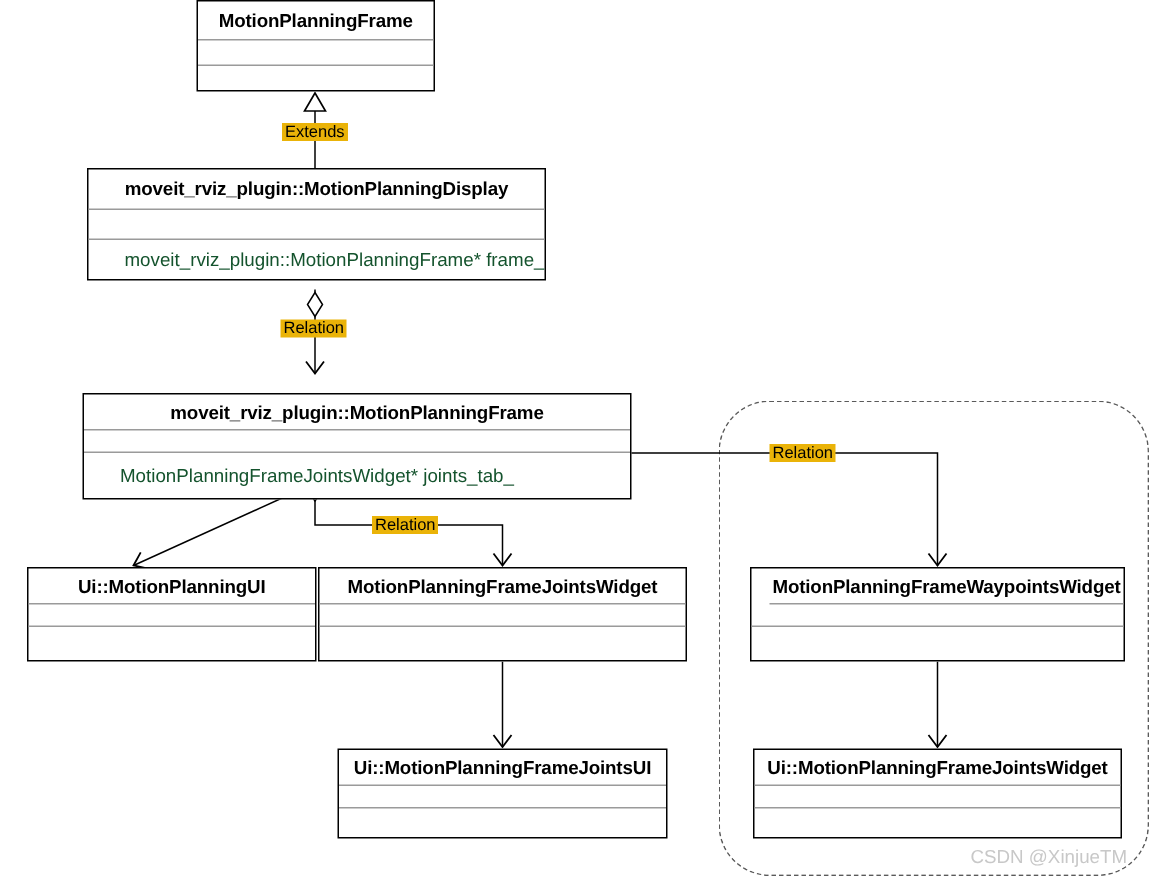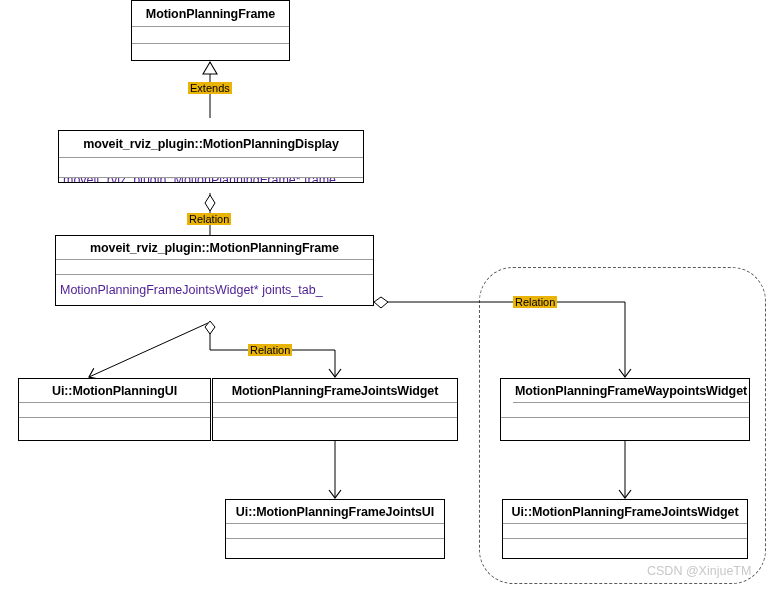--- a/index.html
+++ b/index.html
@@ -54,23 +54,24 @@
     white-space: nowrap;
     overflow: hidden;
   }
   .uml-ops {
     flex: 1 1 auto;
     box-sizing: border-box;
     display: flex;
     align-items: center;
     padding: 0 4px;
     font-size: 12.5px;
-    color: #4c1d95;
+    color: #14532d;
     white-space: nowrap;
     overflow: hidden;
+    margin-left: 20px;
   }
   
   .edge-svg {
     position: absolute;
     left: 0;
     top: 0;
     width: 771px;
     height: 591px;
     z-index: 2;
     pointer-events: none;
@@ -156,27 +157,27 @@
   <div class="edge-label" style="left:187px; top:213px;">Relation</div>
   <div class="edge-label" style="left:248px; top:344px;">Relation</div>
   <div class="edge-label" style="left:513px; top:296px;">Relation</div>
 
   <div class="uml-class" style="left:131px; top:0px; width:159px; height:61px;">
     <div class="uml-name" style="height:26px;">MotionPlanningFrame</div>
     <div class="uml-attrs" style="height:17px;"></div>
     <div class="uml-ops"></div>
   </div>
 
-  <div class="uml-class" style="left:58px; top:130px; width:306px; height:53px;">
+  <div class="uml-class" style="left:58px; top:112px; width:306px; height:75px;">
     <div class="uml-name" style="height:27px;">moveit_rviz_plugin::MotionPlanningDisplay</div>
     <div class="uml-attrs" style="height:20px;"></div>
     <div class="uml-ops">moveit_rviz_plugin::MotionPlanningFrame* frame_</div>
   </div>
 
-  <div class="uml-class" style="left:55px; top:235px; width:319px; height:71px;">
+  <div class="uml-class" style="left:55px; top:262px; width:366px; height:71px;">
     <div class="uml-name" style="height:24px;">moveit_rviz_plugin::MotionPlanningFrame</div>
     <div class="uml-attrs" style="height:15px;"></div>
     <div class="uml-ops">MotionPlanningFrameJointsWidget* joints_tab_</div>
   </div>
 
   <div class="uml-class" style="left:18px; top:378px; width:193px; height:63px;">
     <div class="uml-name" style="height:24px;">Ui::MotionPlanningUI</div>
     <div class="uml-attrs" style="height:15px;"></div>
     <div class="uml-ops"></div>
   </div>

